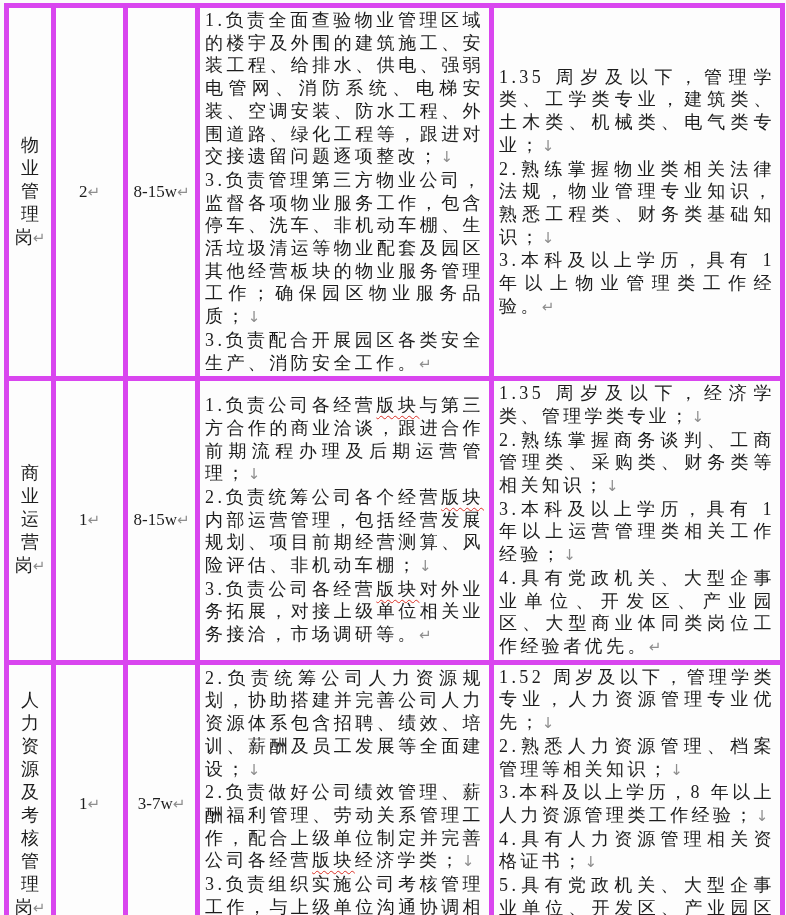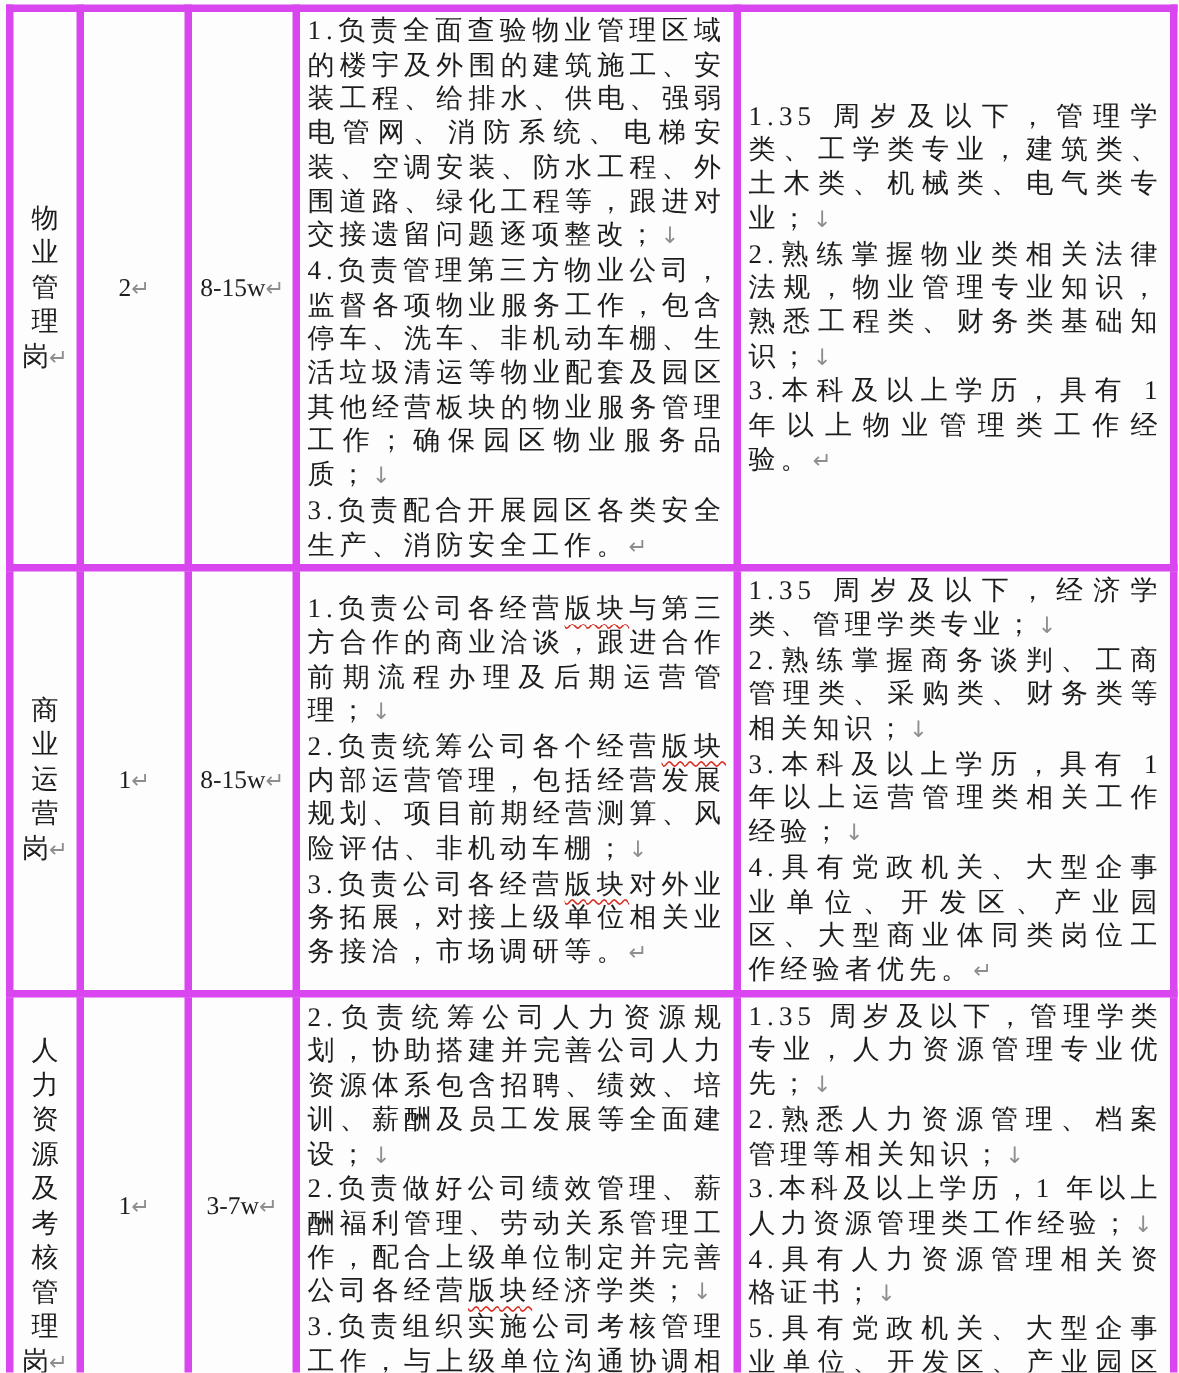--- a/index.html
+++ b/index.html
@@ -79,21 +79,21 @@
       </td>
       <td>
         <p class="num-p"><span>2</span><span class="mk">↵</span></p>
       </td>
       <td>
         <p class="num-p"><span>8-15w</span><span class="mk">↵</span></p>
       </td>
       <td>
         <div class="cellpad">
           <p class="txt-p"><span>1.负责全面查验物业管理区域的楼宇及外围的建筑施工、安装工程、给排水、供电、强弱电管网、消防系统、电梯安装、空调安装、防水工程、外围道路、绿化工程等，跟进对交接遗留问题逐项整改；</span><span class="mk">↓</span></p>
-          <p class="txt-p"><span>4.负责管理第三方物业公司，监督各项物业服务工作，包含停车、洗车、非机动车棚、生活垃圾清运等物业配套及园区其他经营板块的物业服务管理工作；确保园区物业服务品质；</span><span class="mk">↓</span></p>
+          <p class="txt-p"><span>3.负责管理第三方物业公司，监督各项物业服务工作，包含停车、洗车、非机动车棚、生活垃圾清运等物业配套及园区其他经营板块的物业服务管理工作；确保园区物业服务品质；</span><span class="mk">↓</span></p>
           <p class="txt-p"><span>3.负责配合开展园区各类安全生产、消防安全工作。</span><span class="mk">↵</span></p>
         </div>
       </td>
       <td>
         <div class="cellpad">
           <p class="txt-p"><span>1.35 周岁及以下，管理学类、工学类专业，建筑类、土木类、机械类、电气类专业；</span><span class="mk">↓</span></p>
           <p class="txt-p"><span>2.熟练掌握物业类相关法律法规，物业管理专业知识，熟悉工程类、财务类基础知识；</span><span class="mk">↓</span></p>
           <p class="txt-p"><span>3.本科及以上学历，具有 1 年以上物业管理类工作经验。</span><span class="mk">↵</span></p>
         </div>
       </td>
@@ -155,23 +155,23 @@
       </td>
       <td>
         <div class="cellpad">
           <p class="txt-p"><span>2.负责统筹公司人力资源规划，协助搭建并完善公司人力资源体系包含招聘、绩效、培训、薪酬及员工发展等全面建设；</span><span class="mk">↓</span></p>
           <p class="txt-p"><span>2.负责做好公司绩效管理、薪酬福利管理、劳动关系管理工作，配合上级单位制定并完善公司各经营</span><span class="sq">版块</span><span>经济学类；</span><span class="mk">↓</span></p>
           <p class="txt-p"><span>3.负责组织实施公司考核管理工作，与上级单位沟通协调相关考核事宜。</span><span class="mk">↵</span></p>
         </div>
       </td>
       <td>
         <div class="cellpad">
-          <p class="txt-p"><span>1.35 周岁及以下，管理学类专业，人力资源管理专业优先；</span><span class="mk">↓</span></p>
+          <p class="txt-p"><span>1.52 周岁及以下，管理学类专业，人力资源管理专业优先；</span><span class="mk">↓</span></p>
           <p class="txt-p"><span>2.熟悉人力资源管理、档案管理等相关知识；</span><span class="mk">↓</span></p>
-          <p class="txt-p"><span>3.本科及以上学历，1 年以上人力资源管理类工作经验；</span><span class="mk">↓</span></p>
+          <p class="txt-p"><span>3.本科及以上学历，8 年以上人力资源管理类工作经验；</span><span class="mk">↓</span></p>
           <p class="txt-p"><span>4.具有人力资源管理相关资格证书；</span><span class="mk">↓</span></p>
           <p class="txt-p"><span>5.具有党政机关、大型企事业单位、开发区、产业园区同类岗位工作经验者优先。</span><span class="mk">↵</span></p>
         </div>
       </td>
     </tr>
 
   </tbody>
     </table>
 </div>
 

